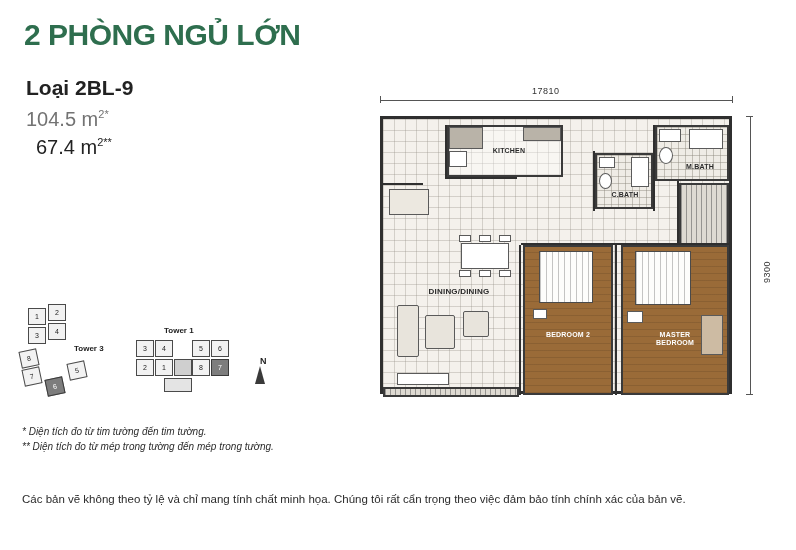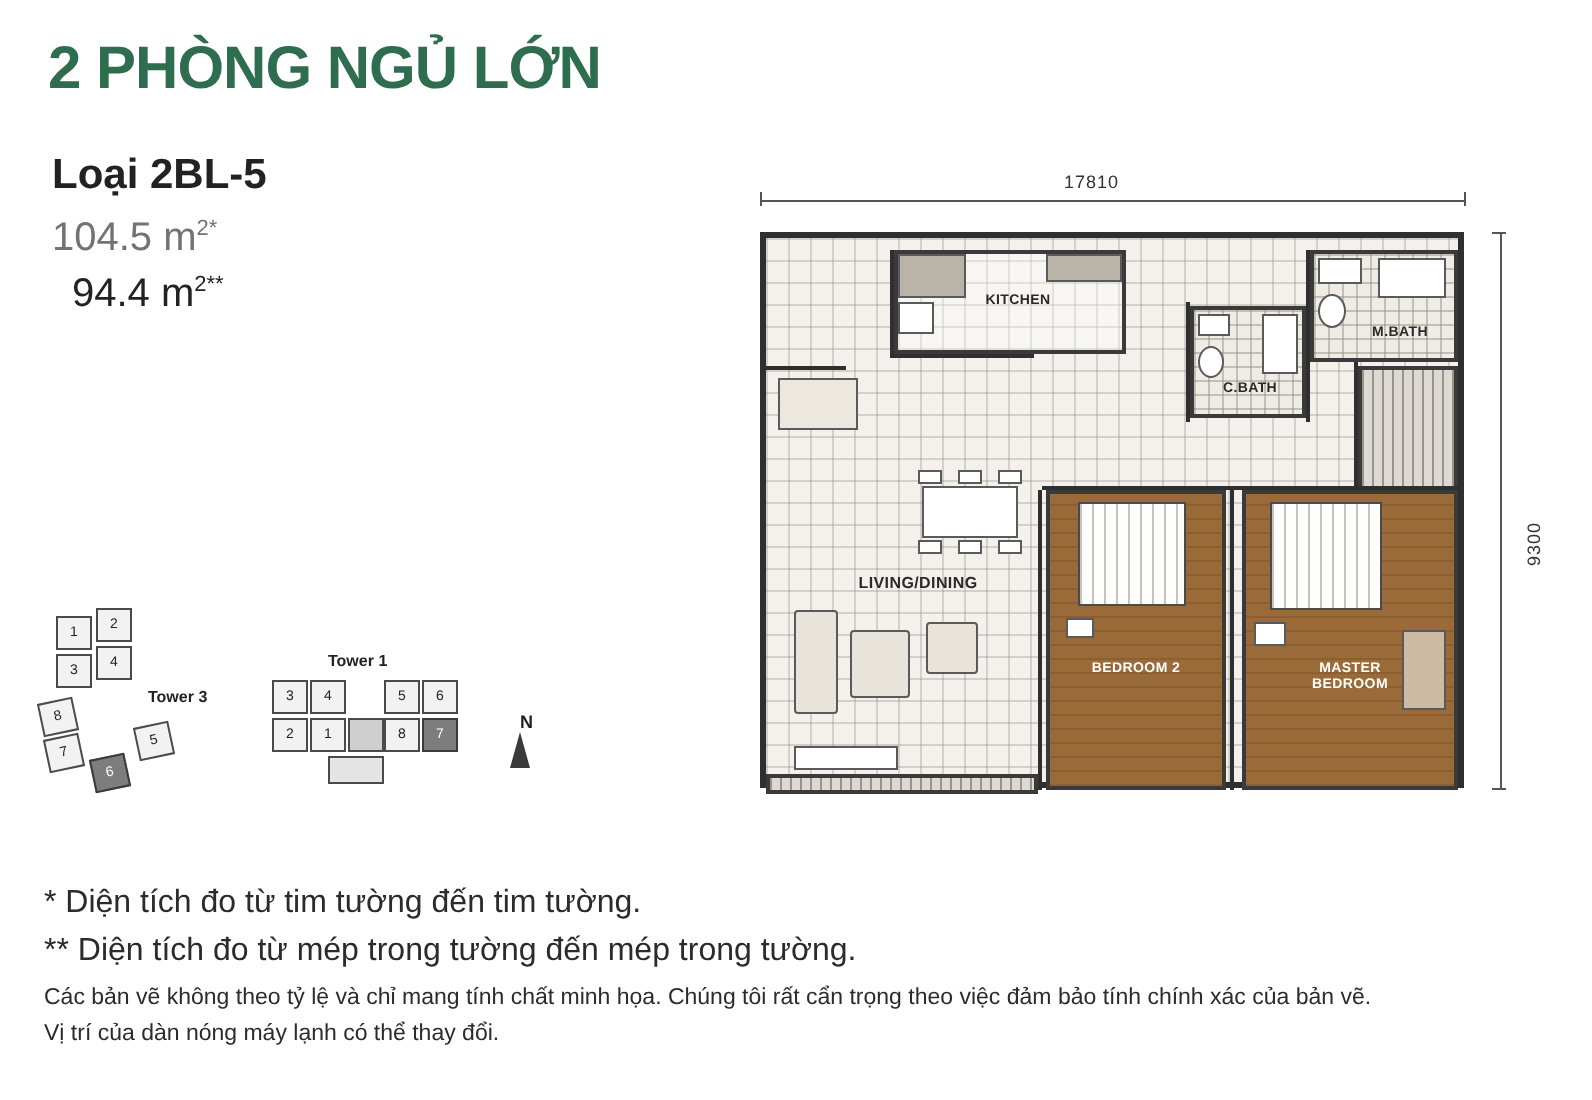--- a/index.html
+++ b/index.html
@@ -87,25 +87,26 @@
     border-left: 5px solid transparent;
     border-right: 5px solid transparent;
     border-bottom: 18px solid #3a3a3a;
   }
   #compass .n-letter { position: absolute; left: 14px; top: -2px; font-size: 9px; font-weight: bold; }
 
   
   #notes {
     position: absolute;
     left: 22px;
-    top: 440px;
+    top: 424px;
     width: 752px;
-    font-size: 16px;
+    font-size: 10px;
     color: #2b2b2b;
     line-height: 1.5;
+    font-style: italic;
   }
   #notes .note-line { white-space: nowrap; }
   #disclaimer {
     position: absolute;
     left: 22px;
     top: 491px;
     width: 756px;
     font-size: 11.5px;
     color: #2b2b2b;
     line-height: 1.55;
@@ -192,27 +193,27 @@
     border: 1px solid #4a4a4a;
     background-image: repeating-linear-gradient(90deg, rgba(90,90,90,.35) 0 1px, transparent 1px 6px);
   }
   .wall { position: absolute; background: #2f2f2f; }
 </style>
 </head>
 <body>
 
 <div id="page-title">2 PHÒNG NGỦ LỚN</div>
 
-<div id="unit-type">Loại 2BL-5</div>
+<div id="unit-type">Loại 2BL-9</div>
 
 <div id="area-1">
   <span>104.5 m</span><span class="sup">2*</span>
 </div>
 <div id="area-2">
-  <span>94.4 m</span><span class="sup">2**</span>
+  <span>67.4 m</span><span class="sup">2**</span>
 </div>
 
 <div id="keyplans">
 
   <div id="tower2-group">
     <div class="kp-box" style="left:10px; top:8px; width:18px; height:17px;">1</div>
     <div class="kp-box" style="left:30px; top:4px; width:18px; height:17px;">2</div>
     <div class="kp-box" style="left:10px; top:27px; width:18px; height:17px;">3</div>
     <div class="kp-box" style="left:30px; top:23px; width:18px; height:17px;">4</div>
 
@@ -279,21 +280,21 @@
     <div class="room-label" style="left:214px; top:72px; width:56px;">C.BATH</div>
 
     <div class="room tilebath" style="left:272px; top:6px; width:74px; height:56px;"></div>
     <div class="furn" style="left:276px; top:10px; width:22px; height:13px;"></div>
     <div class="furn round" style="left:276px; top:28px; width:14px; height:17px;"></div>
     <div class="furn" style="left:306px; top:10px; width:34px; height:20px;"></div>
     <div class="room-label" style="left:288px; top:44px; width:58px;">M.BATH</div>
 
     <div class="room balcony" style="left:296px; top:64px; width:50px; height:112px;"></div>
 
-    <div class="room-label" style="left:26px; top:168px; width:100px; font-size:8px;">LIVING/DINING</div>
+    <div class="room-label" style="left:26px; top:168px; width:100px; font-size:8px;">DINING/DINING</div>
 
     <div class="furn" style="left:78px; top:124px; width:48px; height:26px;"></div>
     <div class="furn" style="left:76px; top:116px; width:12px; height:7px;"></div>
     <div class="furn" style="left:96px; top:116px; width:12px; height:7px;"></div>
     <div class="furn" style="left:116px; top:116px; width:12px; height:7px;"></div>
     <div class="furn" style="left:76px; top:151px; width:12px; height:7px;"></div>
     <div class="furn" style="left:96px; top:151px; width:12px; height:7px;"></div>
     <div class="furn" style="left:116px; top:151px; width:12px; height:7px;"></div>
 
     <div class="furn soft" style="left:14px; top:186px; width:22px; height:52px;"></div>
@@ -328,14 +329,13 @@
   </div>
 </div>
 
 <div id="notes">
   <div class="note-line">*  Diện tích đo từ tim tường đến tim tường.</div>
   <div class="note-line">** Diện tích đo từ mép trong tường đến mép trong tường.</div>
 </div>
 
 <div id="disclaimer">
   <div>Các bản vẽ không theo tỷ lệ và chỉ mang tính chất minh họa. Chúng tôi rất cẩn trọng theo việc đảm bảo tính chính xác của bản vẽ.</div>
-  <div>Vị trí của dàn nóng máy lạnh có thể thay đổi.</div>
 </div>
 
 </body></html>

